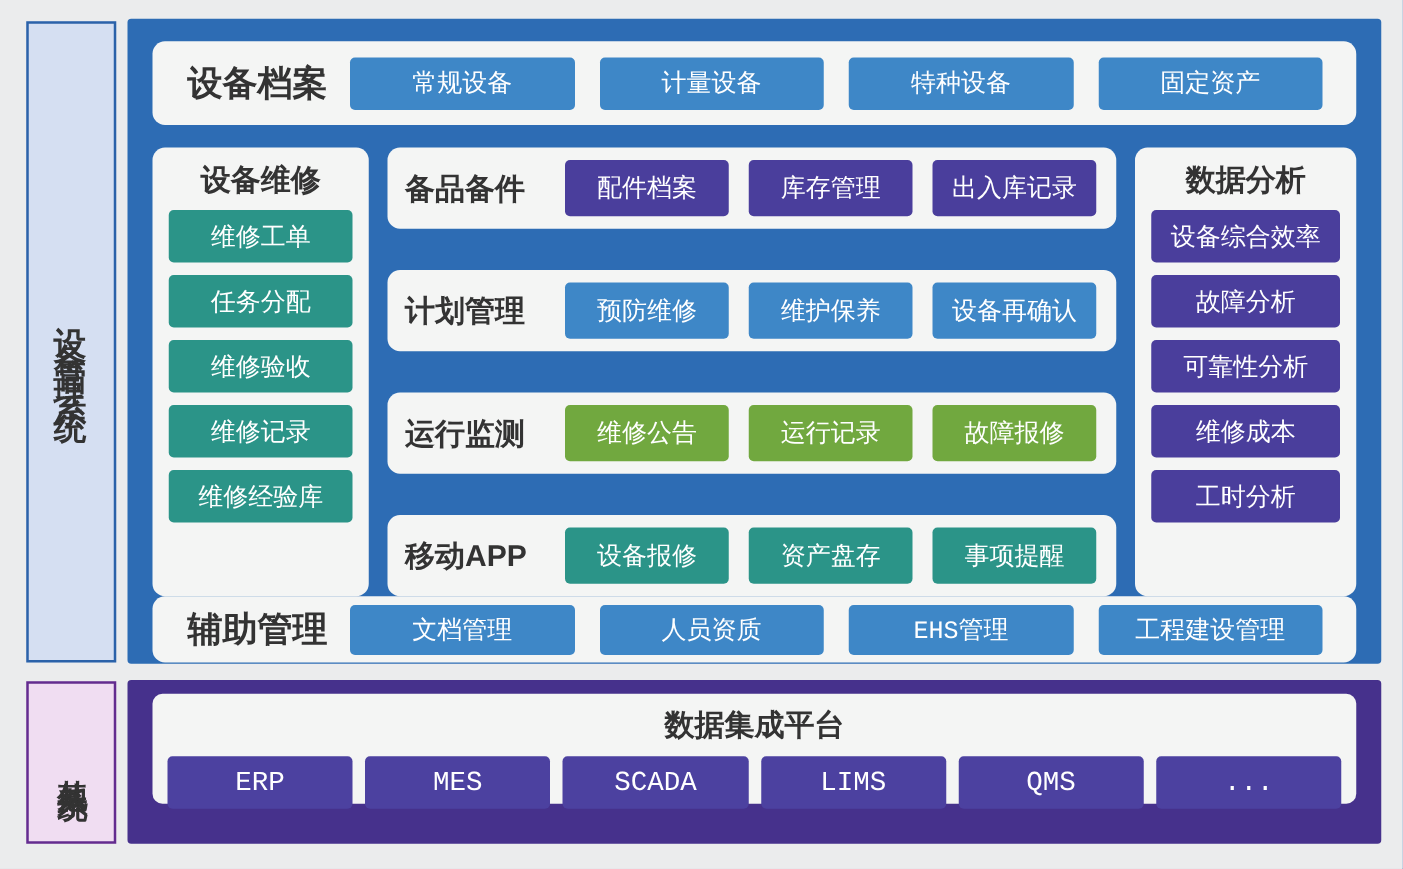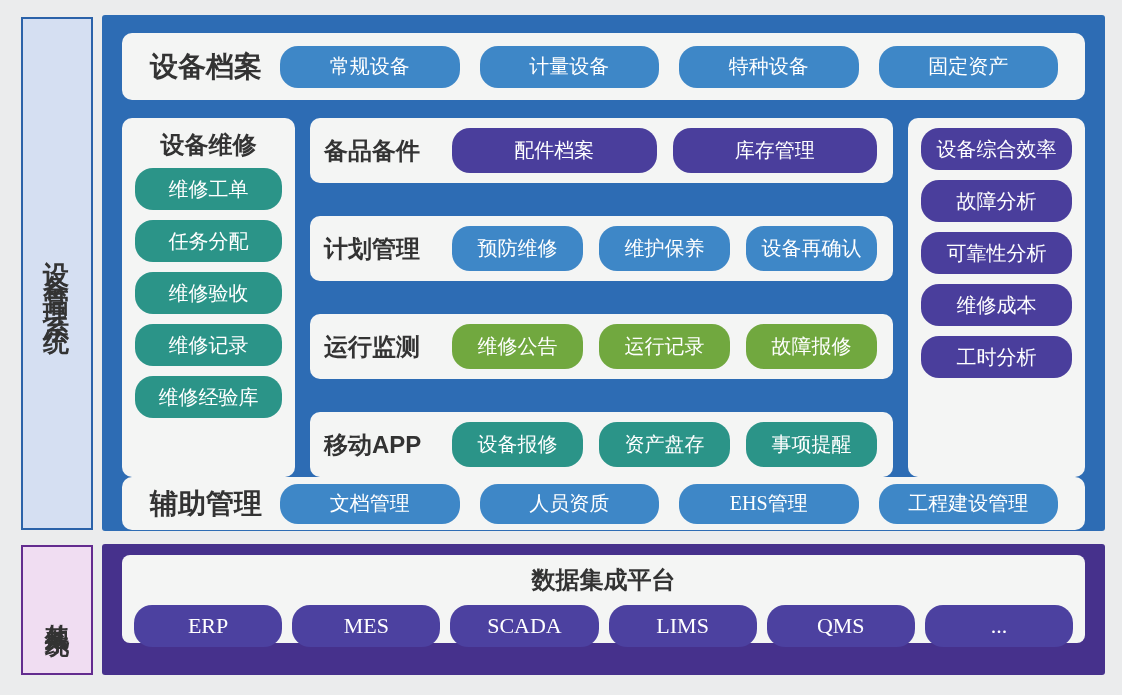--- a/index.html
+++ b/index.html
@@ -19,21 +19,21 @@
   .panel-main { position:absolute; left:102px; top:15px; width:1003px; height:516px;
                 background:#2d6cb4; border-radius:3px; padding:18px 20px 0; }
 
   .card { background:#f4f5f4; border-radius:10px; }
 
   .row-card { display:flex; align-items:center; height:67px; }
   .archive { margin-bottom:18px; }
   .row-card .label { flex:0 0 130px; margin-left:28px; font-size:28px; font-weight:bold; color:#333; white-space:nowrap; }
   .row-card .btns { flex:1; display:flex; gap:20px; margin-right:27px; }
   .btn { display:flex; align-items:center; justify-content:center; color:#fff; border:none;
-         font-family:Liberation Serif, serif; border-radius:18px; cursor:pointer; white-space:nowrap; }
+         font-family:Liberation Mono, monospace; border-radius:4px; cursor:pointer; white-space:nowrap; }
   .row-card .btn { flex:1; height:42px; font-size:20px; }
   .auxiliary { height:53px; }
   .auxiliary .btn { height:40px; }
 
   .mid { display:flex; gap:15px; height:359px; }
   .col-card { display:flex; flex-direction:column; padding:10px 13px 20px; }
   .col-left { width:173px; }
   .col-right { width:177px; }
   .col-title { text-align:center; font-size:24px; font-weight:bold; color:#333; height:40px; line-height:34px; }
   .col-btns { display:flex; flex-direction:column; gap:10px; }
@@ -94,20 +94,21 @@
         </div>
       </div>
 
       <div class="mid-col">
 
         <div class="card mid-row">
           <div class="label">备品备件</div>
           <div class="btns">
             <button class="btn purple">配件档案</button>
             <button class="btn purple">库存管理</button>
+            <button class="btn purple">出入库记录</button>
           </div>
         </div>
 
         <div class="card mid-row">
           <div class="label">计划管理</div>
           <div class="btns">
             <button class="btn blue">预防维修</button>
             <button class="btn blue">维护保养</button>
             <button class="btn blue">设备再确认</button>
           </div>
@@ -127,20 +128,21 @@
           <div class="btns">
             <button class="btn teal">设备报修</button>
             <button class="btn teal">资产盘存</button>
             <button class="btn teal">事项提醒</button>
           </div>
         </div>
 
       </div>
 
       <div class="card col-card col-right">
+        <div class="col-title">数据分析</div>
         <div class="col-btns">
           <button class="btn purple">设备综合效率</button>
           <button class="btn purple">故障分析</button>
           <button class="btn purple">可靠性分析</button>
           <button class="btn purple">维修成本</button>
           <button class="btn purple">工时分析</button>
         </div>
       </div>
 
     </div>

